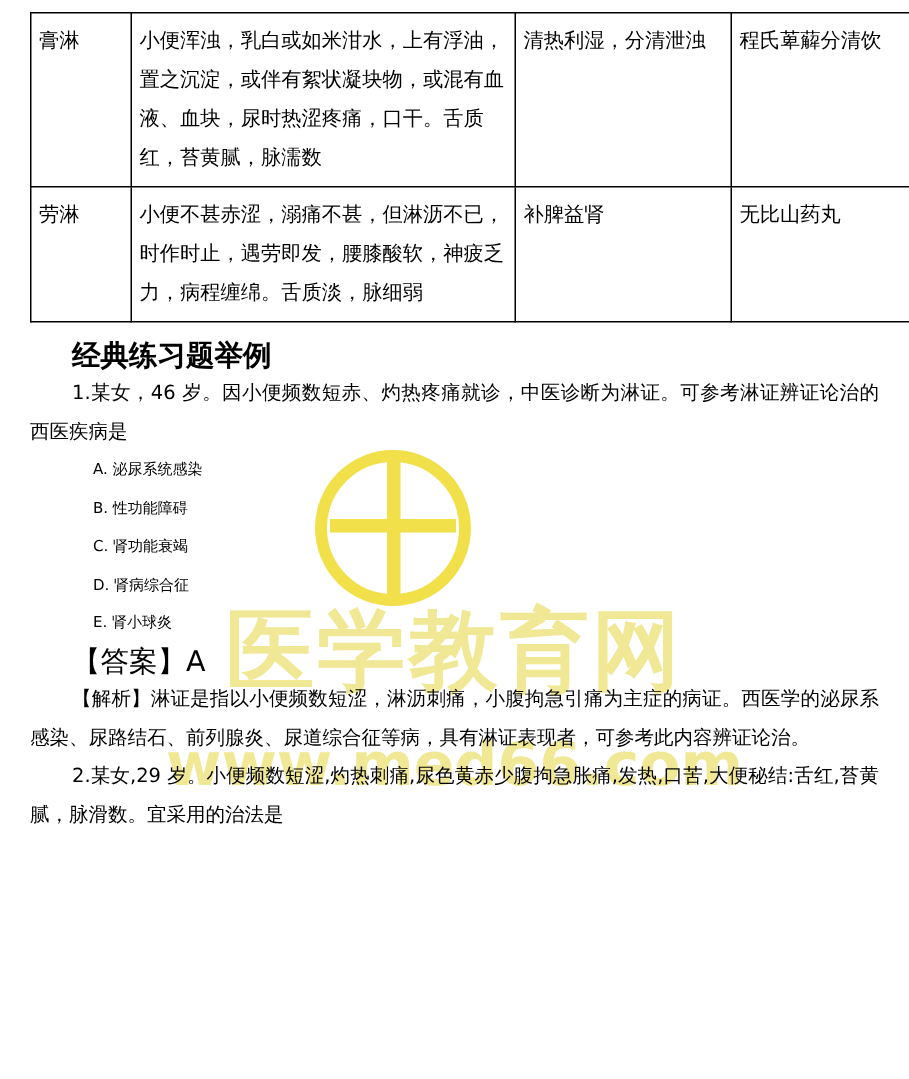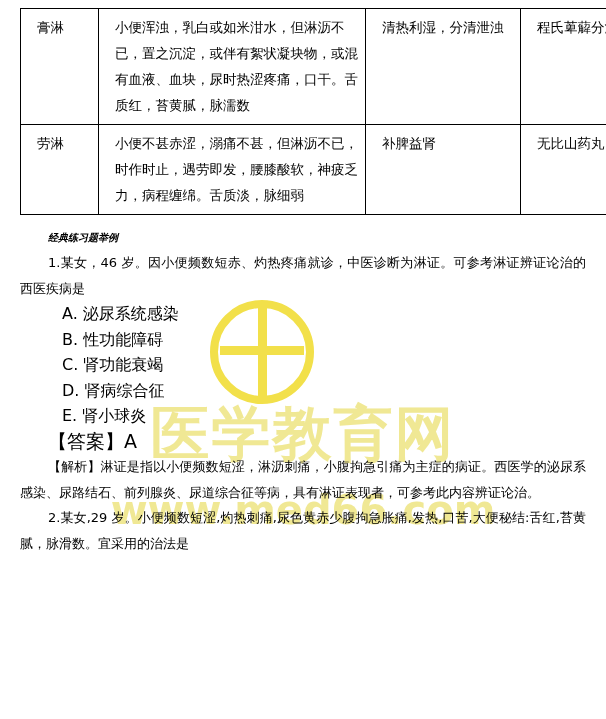--- a/index.html
+++ b/index.html
@@ -89,46 +89,45 @@
 
   table.tcm-table {
     border-collapse: collapse;
     width: 566px;
     margin: 8px 20px 0 20px;
     table-layout: fixed;
   }
   table.tcm-table td {
     border: 1px solid #000000;
     vertical-align: top;
-    padding: 5px 5px 6px 16px;
+    padding: 5px 5px 6px 5px;
     font-size: 13.5px;
     line-height: 26px;
   }
   td.col-syndrome { width: 56px; }
   td.col-symptom  { width: 245px; }
   td.col-method   { width: 133px; margin-top: 16px; }
   td.col-formula  { width: 126px; }
   .section-title {
     margin: 10px 20px 0 20px;
-    font-size: 10px;
+    font-size: 19px;
     font-weight: bold;
     line-height: 25px;
     text-indent: 28px;
-    font-style: italic;
   }
   .para {
     margin: 0 20px;
     font-size: 13px;
     line-height: 25.5px;
     text-align: justify;
     text-indent: 28px;
   }
   .option {
     margin: 0 20px;
-    font-size: 16px;
+    font-size: 10px;
     line-height: 25.5px;
     text-indent: 42px;
   }
   .answer {
     margin: 0 20px;
     font-size: 19px;
     line-height: 25.5px;
     text-indent: 28px;
   }
 </style>
@@ -144,21 +143,21 @@
   <div class="wm-text-main">医学教育网</div>
   <div class="wm-text-url">www.med66.com</div>
 </div>
 
 <div id="page">
 
   <table class="tcm-table">
     <tbody>
       <tr>
         <td class="col-syndrome">膏淋</td>
-        <td class="col-symptom">小便浑浊，乳白或如米泔水，但淋沥不已，置之沉淀，或伴有絮状凝块物，或混有血液、血块，尿时热涩疼痛，口干。舌质红，苔黄腻，脉濡数</td>
+        <td class="col-symptom">小便浑浊，乳白或如米泔水，上有浮油，置之沉淀，或伴有絮状凝块物，或混有血液、血块，尿时热涩疼痛，口干。舌质红，苔黄腻，脉濡数</td>
         <td class="col-method">清热利湿，分清泄浊</td>
         <td class="col-formula">程氏萆薢分清饮</td>
       </tr>
       <tr>
         <td class="col-syndrome">劳淋</td>
         <td class="col-symptom">小便不甚赤涩，溺痛不甚，但淋沥不已，时作时止，遇劳即发，腰膝酸软，神疲乏力，病程缠绵。舌质淡，脉细弱</td>
         <td class="col-method">补脾益肾</td>
         <td class="col-formula">无比山药丸</td>
       </tr>
     </tbody>

